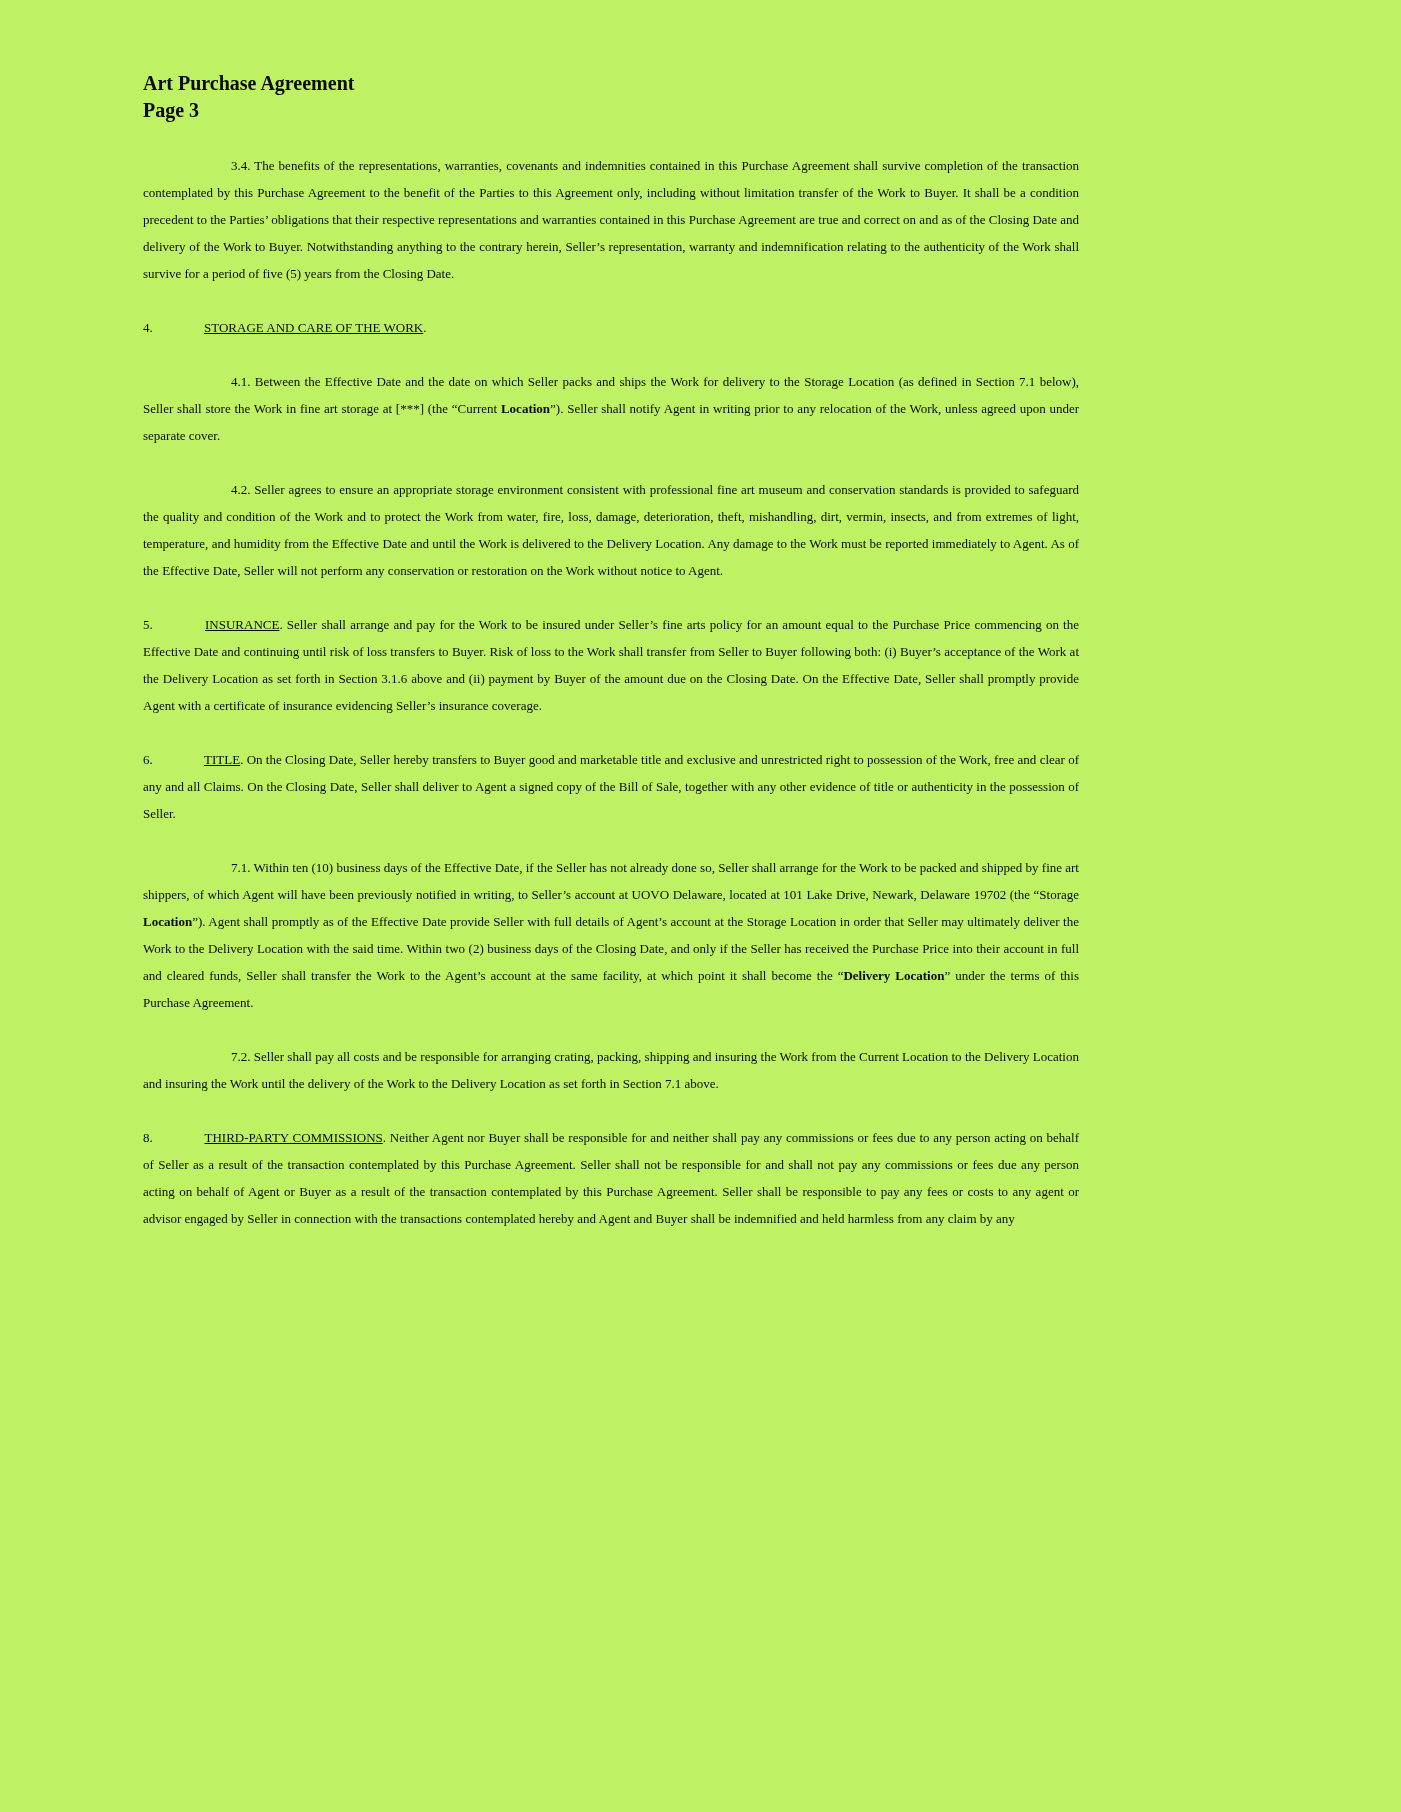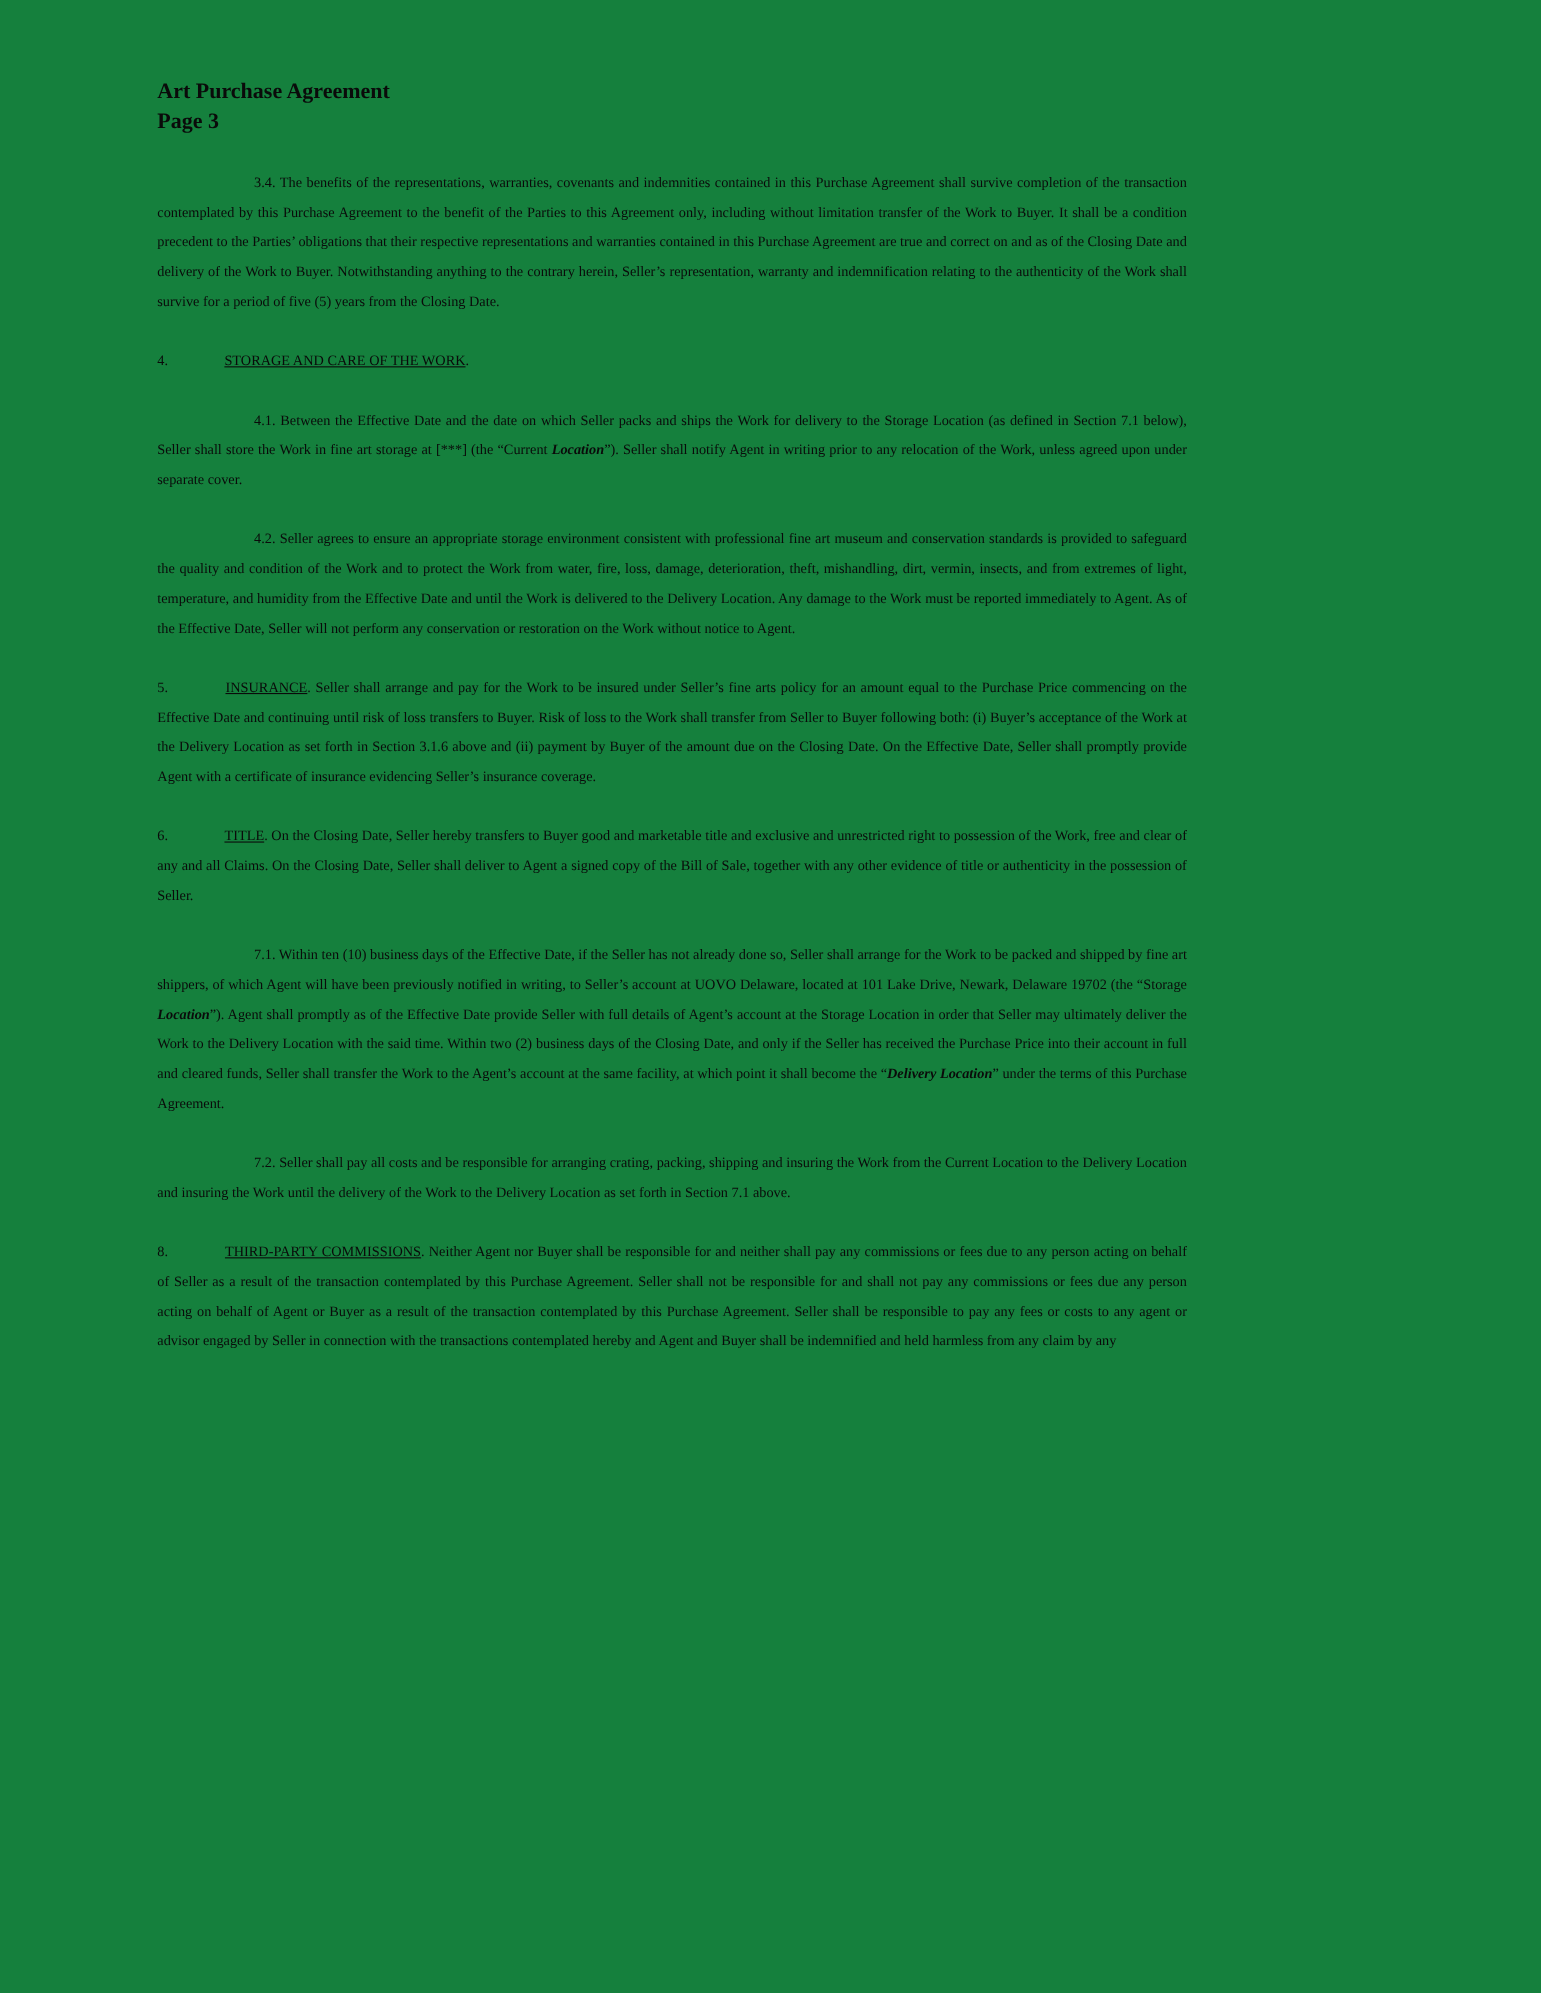--- a/index.html
+++ b/index.html
@@ -4,21 +4,21 @@
 <style>
   html, body {
     margin: 0;
     padding: 0;
     background: #ffffff;
   }
   .page {
     position: relative;
     width: 1401px;
     height: 1812px;
-    background: #15803d;
+    background: #bef264;
     overflow: hidden;
     font-family: "Liberation Serif", "DejaVu Serif", serif;
     color: #0a0a0a;
   }
   .content {
     position: absolute;
     left: 143px;
     top: 70px;
     width: 936px;
   }
@@ -34,21 +34,21 @@
     text-align: justify;
     margin: 0 0 27px 0;
   }
   .para.indent {
     text-indent: 88px;
   }
   .para.heading {
     text-align: left;
   }
   .seg-underline { text-decoration: underline; margin-left: 48px; }
-  .seg-bold-italic { font-weight: bold; font-style: italic; }
+  .seg-bold-italic { font-weight: bold; }
 </style>
 </head>
 <body>
 
 <div class="page">
   <div class="content">
     <header class="doc-header">
       <div>Art Purchase Agreement</div>
       <div>Page 3</div>
     </header>

